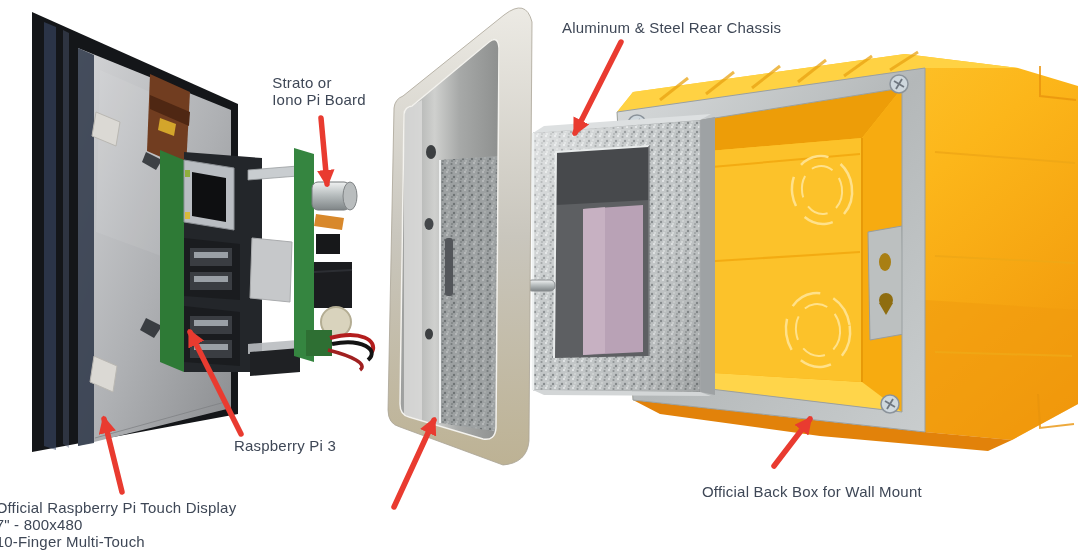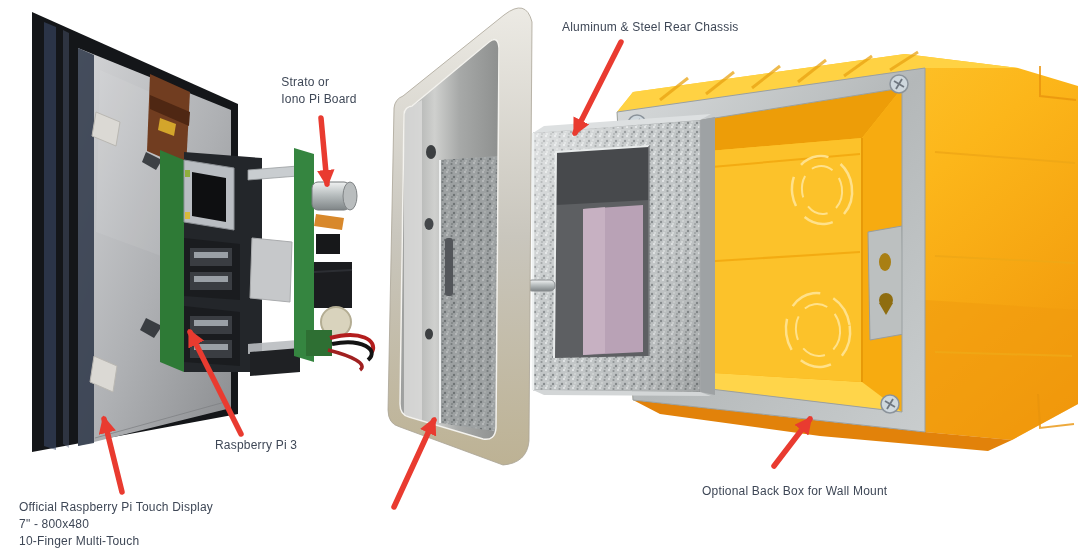--- a/index.html
+++ b/index.html
@@ -6,21 +6,21 @@
   body{
     width:1080px;height:554px;position:relative;overflow:hidden;
     background:var(--bg-white,#fff);
     font-family:"Liberation Sans",sans-serif;
   }
   .stage{position:absolute;inset:0}
   .stage svg{position:absolute;left:0;top:0;display:block}
   .callout{
     position:absolute;
     color:var(--label-text,#3e4756);
-    font-size:12px;line-height:17px;letter-spacing:.2px;
+    font-size:15px;line-height:17px;letter-spacing:.2px;
     white-space:pre-line;
   }
   .center{transform:translateX(-50%);text-align:left}
   .arrow{stroke:var(--arrow-red,#e93b30);stroke-width:5.5;fill:none;stroke-linecap:round}
   .arrow-head{fill:var(--arrow-red,#e93b30)}
 </style>
 </head>
 <body>
 
 <div class="stage">
@@ -268,18 +268,18 @@
     <line class="arrow" x1="321" y1="118" x2="327" y2="184" marker-end="url(#mArrow)"></line>
     <line class="arrow" x1="394" y1="507" x2="434" y2="420" marker-end="url(#mArrow)"></line>
     <line class="arrow" x1="621" y1="42" x2="575" y2="133" marker-end="url(#mArrow)"></line>
     <line class="arrow" x1="774" y1="466" x2="810" y2="419" marker-end="url(#mArrow)"></line>
   </g>
 </svg>
 
   <div class="callout center" style="left:319px;top:74px">Strato or
 Iono Pi Board</div>
   <div class="callout" style="left:562px;top:19px">Aluminum &amp; Steel Rear Chassis</div>
-  <div class="callout" style="left:215px;top:437px">Raspberry Pi 3</div>
+  <div class="callout" style="left:234px;top:437px">Raspberry Pi 3</div>
   <div class="callout center" style="left:116px;top:499px">Official Raspberry Pi Touch Display
 7" - 800x480
 10-Finger Multi-Touch</div>
-  <div class="callout" style="left:702px;top:483px">Optional Back Box for Wall Mount</div>
+  <div class="callout" style="left:702px;top:483px">Official Back Box for Wall Mount</div>
 </div>
 
 </body></html>

